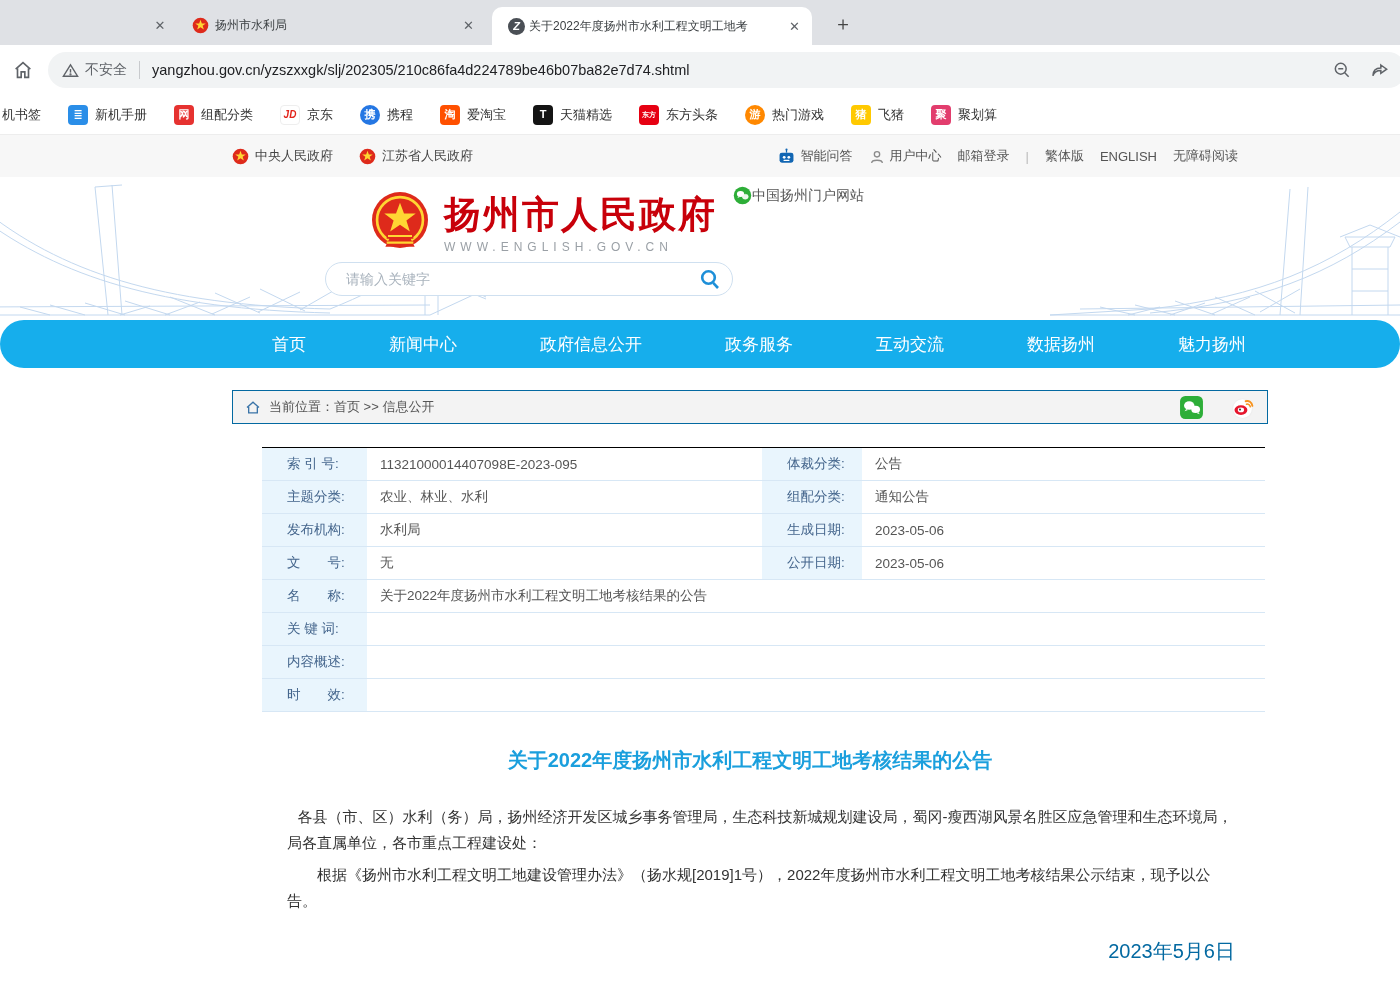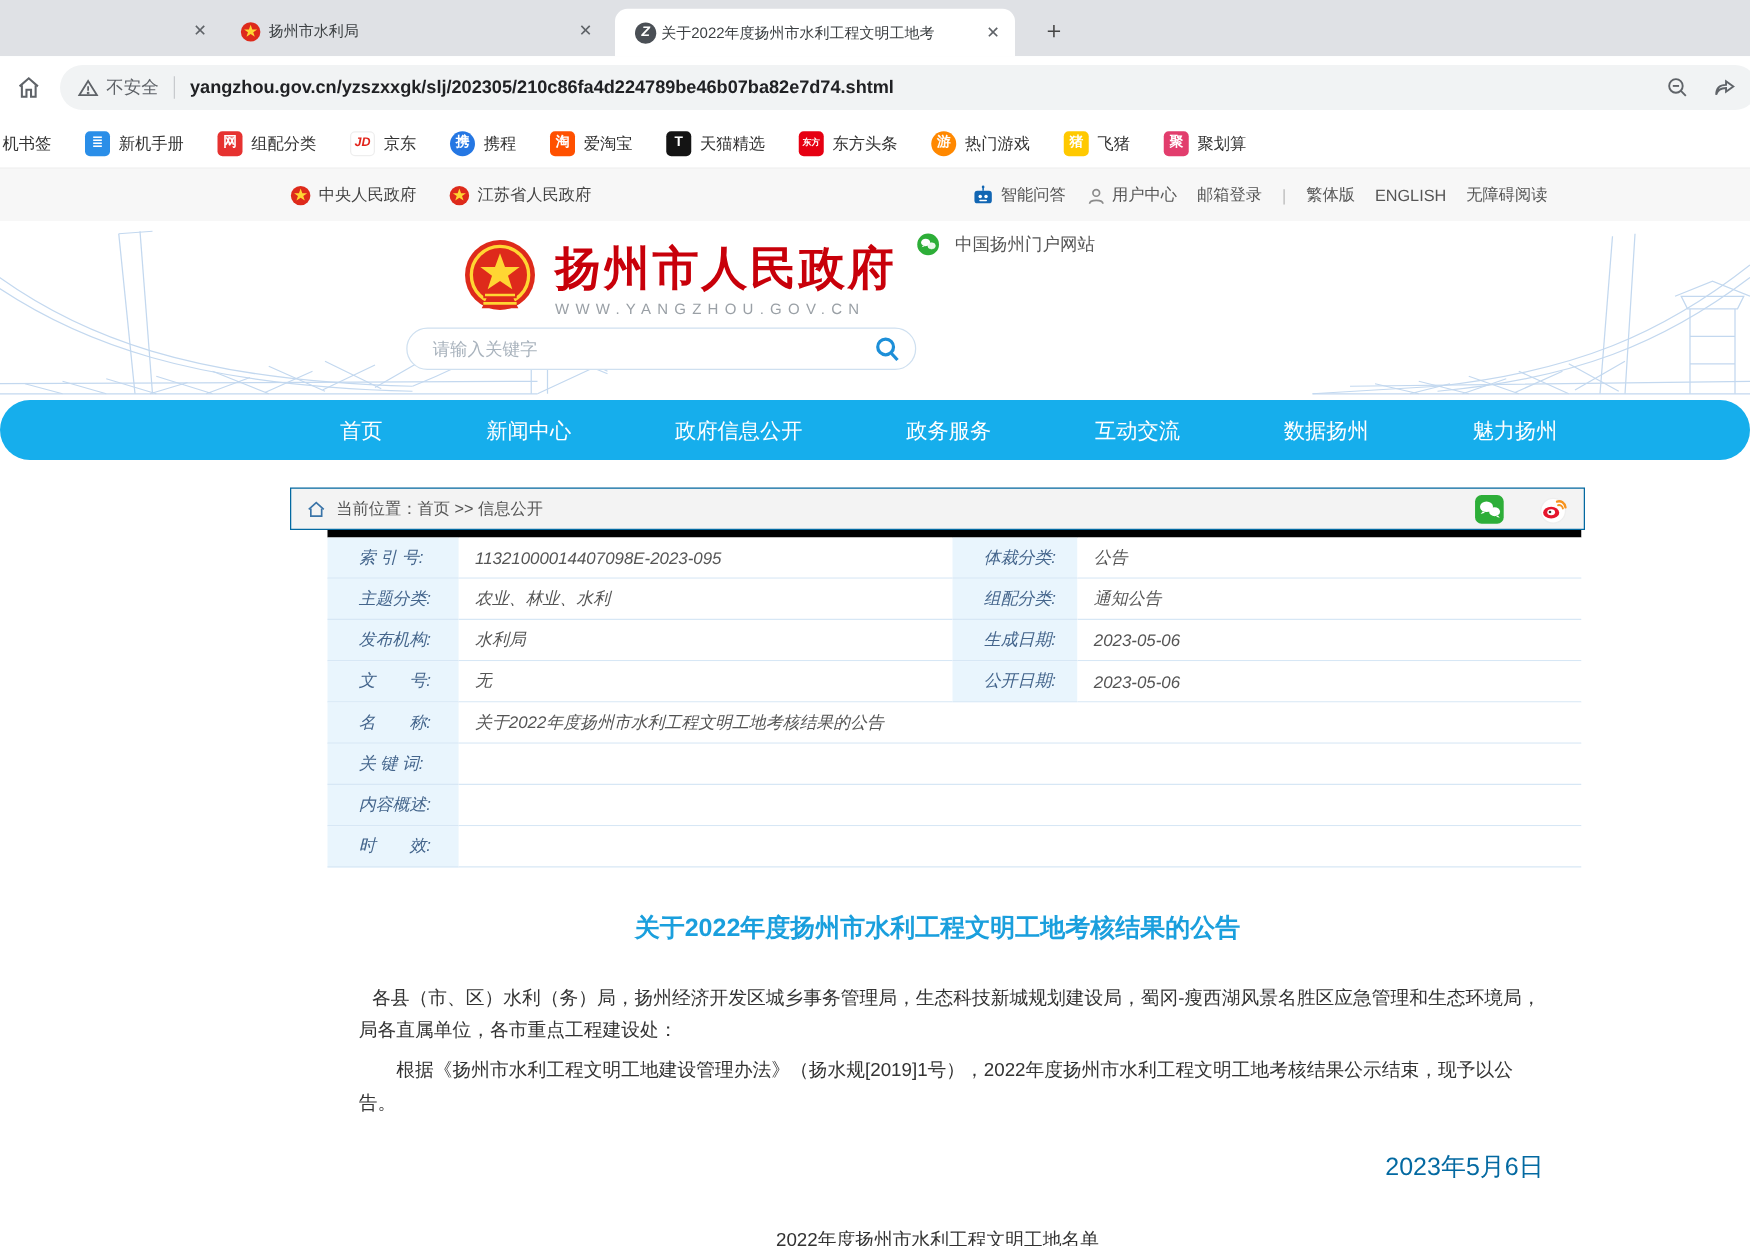--- a/index.html
+++ b/index.html
@@ -22,21 +22,21 @@
     font-size:11px; font-weight:bold; font-style:italic; display:flex; align-items:center; justify-content:center; flex:0 0 auto; }
   .newtab { position:absolute; left:828px; top:10px; width:30px; height:28px; display:flex;
     align-items:center; justify-content:center; font-size:19px; color:#444; cursor:pointer; }
 
   .toolbar { position:relative; height:50px; background:#fff; display:flex; align-items:center; }
   .home-ico { margin:0 14px 0 12px; }
   .addressbar { position:relative; flex:1; height:36px; margin-right:-6px; background:#f1f3f4;
     border-radius:18px; display:flex; align-items:center; padding:0 14px; }
   .sec-label { font-size:14px; color:#5f6368; margin:0 6px; }
   .addr-div { width:1px; height:18px; background:#c8cacd; margin:0 12px 0 6px; }
-  .url-text { font-size:14.5px; color:#202124; white-space:nowrap; overflow:hidden; flex:1;font-weight:bold; }
+  .url-text { font-size:14.5px; color:#202124; white-space:nowrap; overflow:hidden; flex:1; }
   .addr-right { display:flex; align-items:center; gap:18px; padding-right:2px; }
 
   .bookmarksbar { height:40px; background:#fff; border-bottom:1px solid #ededed;
     display:flex; align-items:center; gap:27px; padding-left:2px; overflow:hidden; }
   .bm { display:flex; align-items:center; gap:7px; font-size:13px; color:#333; cursor:pointer; flex:0 0 auto; }
   .bm-ico { width:20px; height:20px; border-radius:4px; display:flex; align-items:center;
     justify-content:center; color:#fff; font-size:11px; font-weight:bold; line-height:1; }
   .bmi-1 { background:#2a8ee8; }
   .bmi-2 { background:#e63230; }
   .bmi-3 { background:#fff; color:#e2231a; border:1px solid #eee; font-style:italic; font-size:10px; }
@@ -58,42 +58,42 @@
     font-size:13px; color:#555; }
   .gov-right .itm { display:flex; align-items:flex-end; gap:5px; cursor:pointer; }
   .divider { color:#bbb; cursor:default; }
 
   
   .banner { position:relative; height:143px; background:#fff; overflow:hidden; }
   .sketch { position:absolute; left:0; top:0; }
   .logo-wrap { position:absolute; left:368px; top:13px; display:flex; align-items:center; gap:12px; }
   .logo-text .site-name { font-size:37px; font-weight:bold; color:#c8000a; letter-spacing:2px; line-height:1.15; }
   .logo-text .site-url { font-size:12px; color:#9aa0a6; letter-spacing:5px; margin-top:3px; }
-  .portal { position:absolute; left:733px; top:9px; display:flex; align-items:center; gap:12px;
+  .portal { position:absolute; left:733px; top:9px; display:flex; align-items:center; gap:0;
     font-size:14px; color:#555; }
   .searchbox { position:absolute; left:325px; top:85px; width:408px; height:34px; background:#fff;
     border:1px solid #cfe0f0; border-radius:18px; display:flex; align-items:center; padding:0 10px 0 20px; }
   .searchbox input { border:0; outline:0; flex:1; font-size:14px; color:#333; background:transparent;
     font-family:inherit; }
   .searchbox input::placeholder { color:#a9b3bd; }
 
   
   .mainnav { height:48px; background:#16aeec;border-radius:24px; }
   .mainnav .inner { display:flex; align-items:center; justify-content:space-between; padding:0 22px 0 40px; }
   .nav-item { color:#fff; font-size:17px; cursor:pointer; white-space:nowrap; }
 
   
   .panel { margin-left:232px; width:1036px; }
   .crumb-band { margin-top:22px; height:34px; background:#f3f3f3; border:1px solid #0369a1;
     display:flex; align-items:center; padding:0 12px; font-size:13px; color:#555; }
   .crumb-txt { margin-left:8px; }
   .crumb-icons { margin-left:auto; display:flex; align-items:center; gap:26px; }
 
-  .meta-grid { margin-left:30px; width:1003px; display:grid;
-    grid-template-columns:105px 395px 100px 403px; border-top:6px solid #000000;font-style:italic; }
+  .meta-grid { margin-left:30px; margin-top:23px; width:1003px; display:grid;
+    grid-template-columns:105px 395px 100px 403px; border-top:1px solid #000000; }
   .cell { height:33px; display:flex; align-items:center; font-size:13.5px;
     border-bottom:1px solid #d7e7f5; overflow:hidden; white-space:nowrap; }
   .cell.lab { background:#e9f5fd; color:#44658c; padding-left:25px; }
   .cell.val { color:#555; padding-left:13px; background:#fff; }
   .cell.span3 { grid-column:2 / 5; }
 
   .art-title { margin-top:35px; text-align:center; font-size:20px; font-weight:bold; color:#1a9fdd; }
   .art-p { margin:0 33px 0 55px; font-size:15px; color:#333; line-height:26px; }
   .p1 { margin-top:30px; text-indent:0.7em; }
   .p2 { margin-top:6px; text-indent:2em; }
@@ -269,21 +269,21 @@
   <div class="logo-wrap">
     <svg width="64" height="68" viewBox="0 0 24 25">
         <circle cx="12" cy="11" r="10.5" fill="#de2a1b"></circle>
         <circle cx="12" cy="11" r="8.6" fill="none" stroke="#ffd633" stroke-width="1"></circle>
         <polygon points="12,4.5 13.5,8.6 17.9,8.6 14.4,11.2 15.7,15.3 12,12.8 8.3,15.3 9.6,11.2 6.1,8.6 10.5,8.6" fill="#ffd633"></polygon>
         <path d="M7 16.5 H17 V18 H7 Z M8 18 H16 L17.5 21 H6.5 Z" fill="#de2a1b"></path>
         <path d="M7.5 17 H16.5 M7 19.5 H17" stroke="#ffd633" stroke-width="0.8"></path>
       </svg>
     <div class="logo-text">
       <div class="site-name">扬州市人民政府</div>
-      <div class="site-url">WWW.YANGZHOU.GOV.CN</div>
+      <div class="site-url">WWW.ENGLISH.GOV.CN</div>
     </div>
   </div>
   <div class="portal">
     <svg width="19" height="19" viewBox="0 0 24 24">
         <circle cx="12" cy="12" r="11" fill="#2dae38"></circle>
         <ellipse cx="9.5" cy="10" rx="4.6" ry="3.8" fill="#fff"></ellipse>
         <ellipse cx="15.5" cy="13.5" rx="3.8" ry="3.1" fill="#e9f8ea" stroke="#fff" stroke-width="0.6"></ellipse>
         <path d="M7 13 L5.5 15 L8.5 14 Z" fill="#fff"></path>
       </svg>
     <span>中国扬州门户网站</span>

